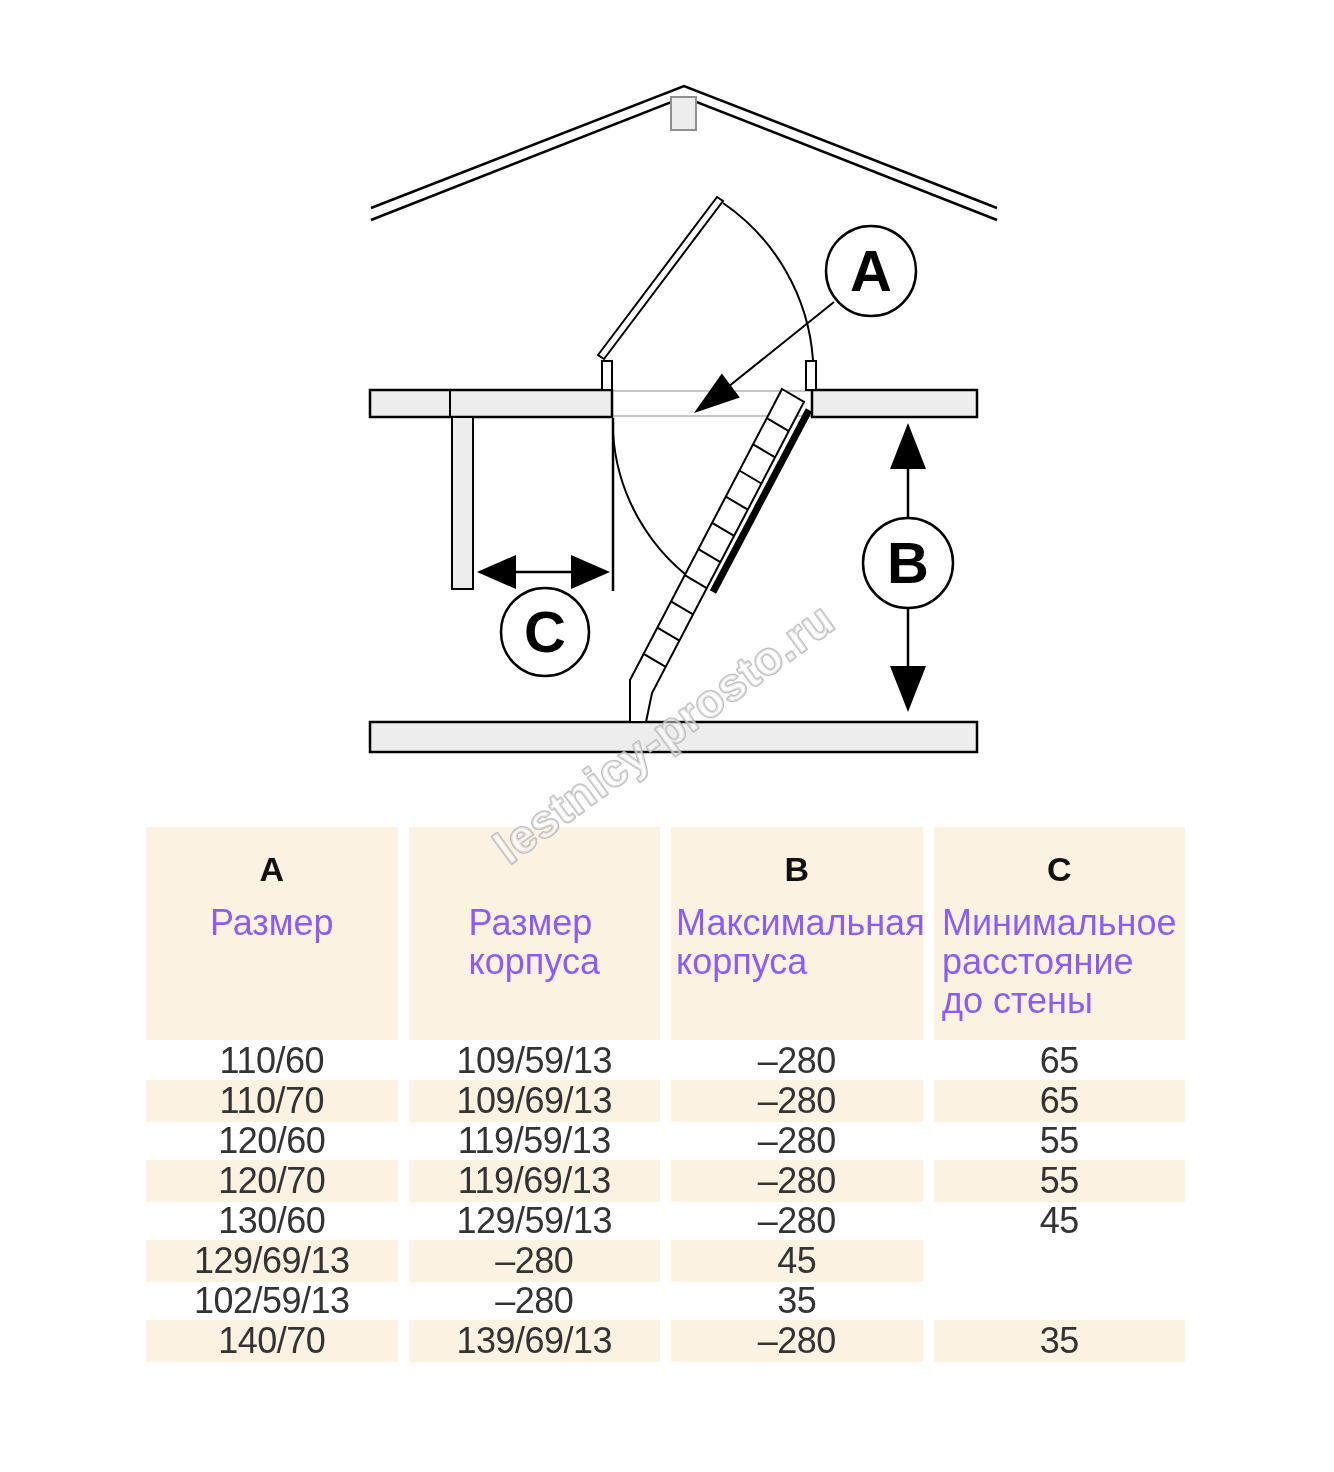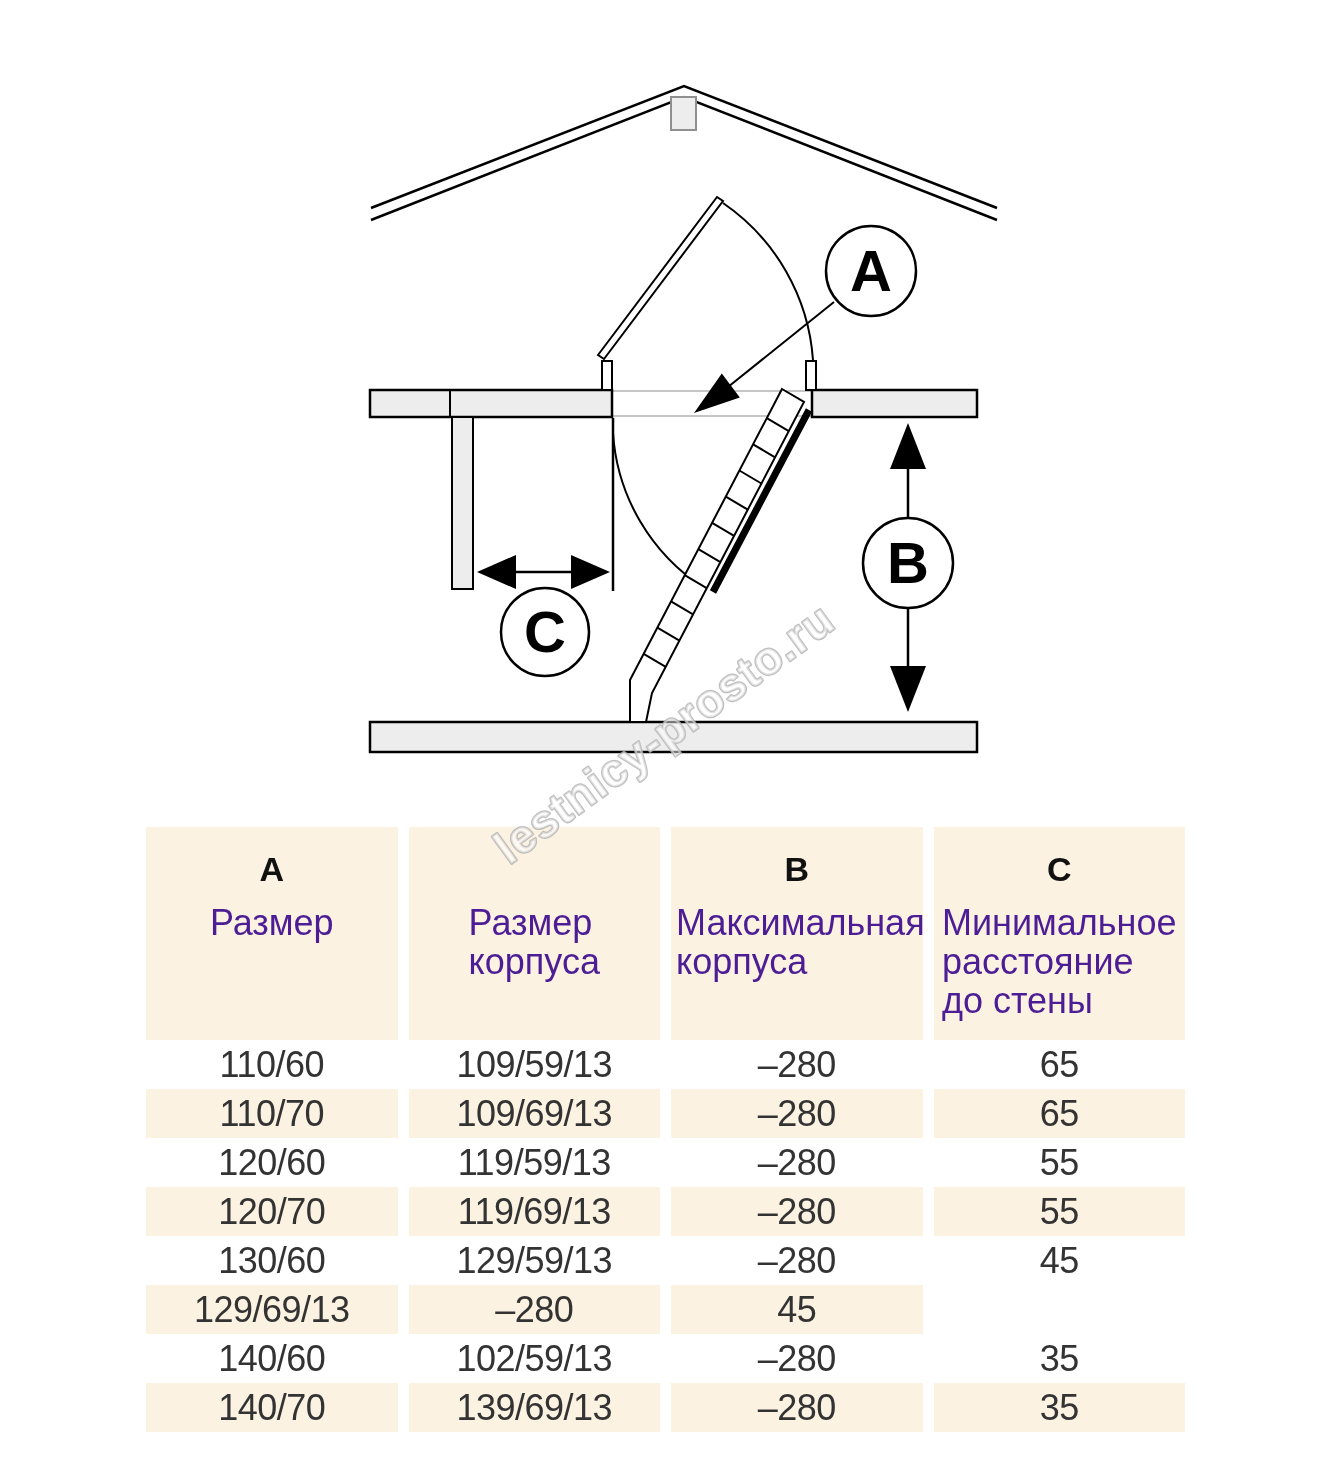--- a/index.html
+++ b/index.html
@@ -22,24 +22,24 @@
   .hcell {
     background:var(--beige); box-sizing:border-box; padding-top:22px;
     overflow:hidden;
   }
   .hletter {
     text-align:center; font-weight:bold; font-size:34px; color:#111;
     height:54px; line-height:40px;
   }
   .htitle {
     width:max-content; max-width:96%; margin:0 auto; text-align:left;
-    font-size:36px; line-height:39px; color:#4c1d95; font-weight:400;
+    font-size:36px; line-height:39px; color:#8b5cf6; font-weight:400;
   }
   .htitle span { display:block; }
-  .trow { height:49px; }
+  .trow { height:40px; }
   .tcell {
     display:flex; align-items:center; justify-content:center;
     font-size:36px; color:#333; letter-spacing:-0.5px;
   }
   .trow.alt .tcell { background:var(--beige); }
 </style>
 </head>
 <body>
 
 <div id="canvas" style="--beige: #fcf2e2;">
@@ -179,21 +179,20 @@
         <div class="tcell">129/59/13</div>
         <div class="tcell">–280</div>
         <div class="tcell">45</div>
       </div>
         <div class="trow alt">
         <div class="tcell">129/69/13</div>
         <div class="tcell">–280</div>
         <div class="tcell">45</div>
       </div>
         <div class="trow">
-        <div class="tcell">140/60</div>
         <div class="tcell">102/59/13</div>
         <div class="tcell">–280</div>
         <div class="tcell">35</div>
       </div>
         <div class="trow alt">
         <div class="tcell">140/70</div>
         <div class="tcell">139/69/13</div>
         <div class="tcell">–280</div>
         <div class="tcell">35</div>
       </div>

